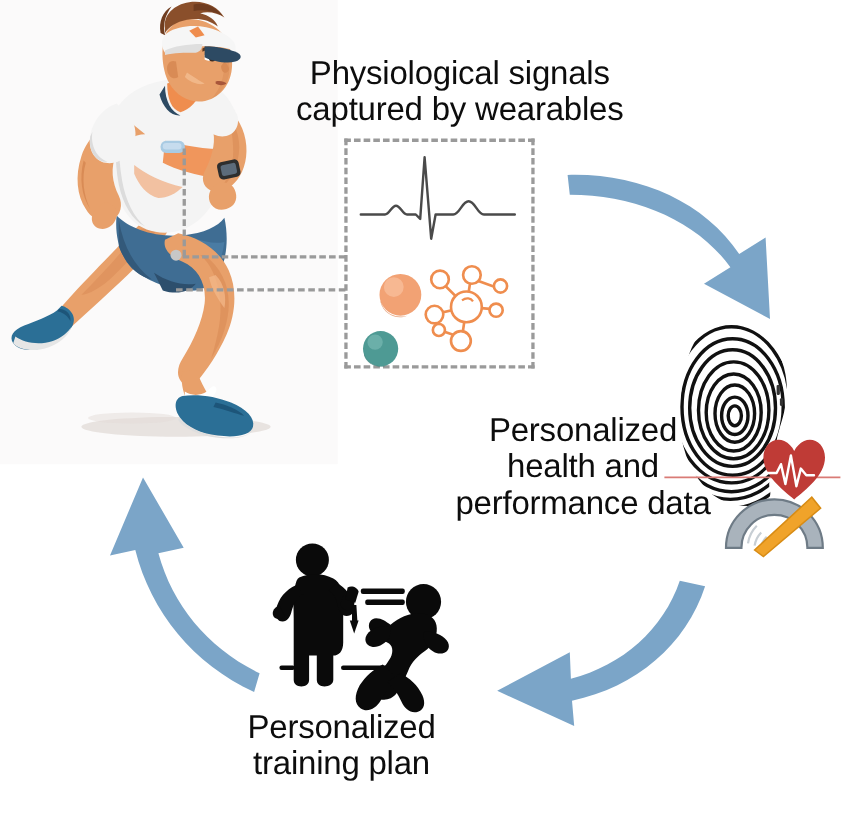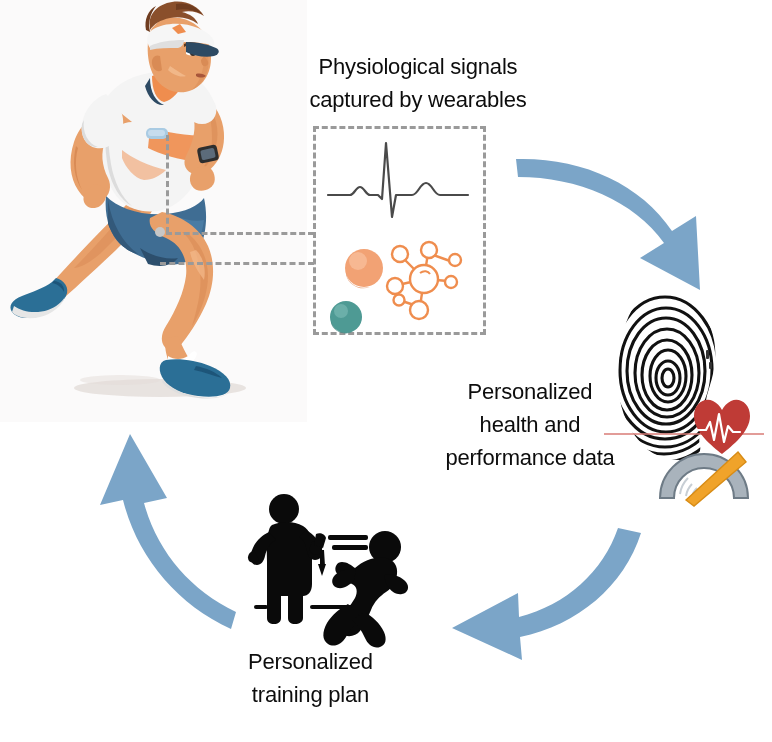--- a/index.html
+++ b/index.html
@@ -4,21 +4,21 @@
 <style>
   html,body{margin:0;padding:0;background:#ffffff;}
   body{
     width:772px;height:742px;overflow:hidden;position:relative;
     font-family:"Liberation Sans","DejaVu Sans",sans-serif;
     -webkit-font-smoothing:antialiased;
   }
   #stage{position:absolute;left:0;top:0;width:772px;height:742px;background:#fff;}
   .abs{position:absolute;}
   .lbl{
-    position:absolute;color:#0d0d0d;font-size:22px;line-height:33px;
+    position:absolute;color:#0d0d0d;font-size:30px;line-height:33px;
     text-align:center;font-family:"Liberation Sans","DejaVu Sans",sans-serif;
     white-space:pre-line;letter-spacing:-0.2px;
   }
   
   #capture-box{
     left:313px;top:126px;width:173px;height:209px;
     border:3px dashed #9a9a9a;box-sizing:border-box;background:transparent;
   }
   
   .leader{position:absolute;border-top:3px dashed #9a9a9a;height:0;}

